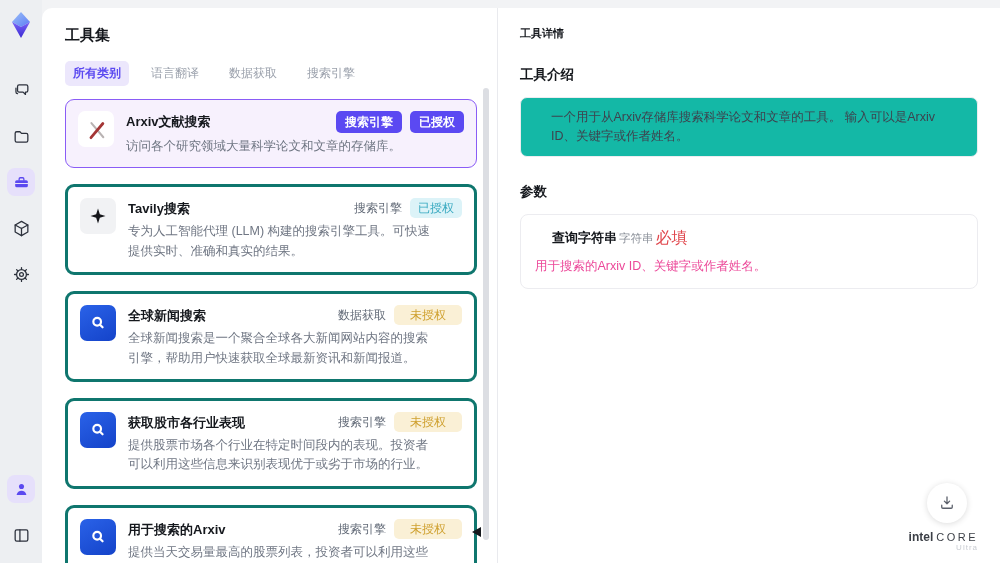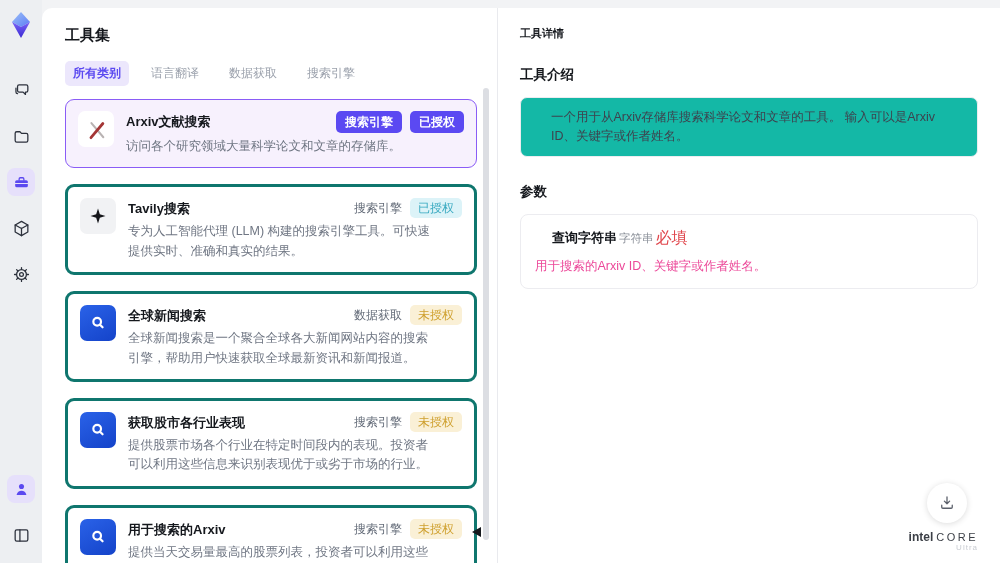--- a/index.html
+++ b/index.html
@@ -38,21 +38,21 @@
   .tool-icon.gray{background:#f1f2f4;}
   .tool-icon.blue{background:linear-gradient(150deg,#2a62e8,#1443c9);}
   .tool-body{flex:1;min-width:0;}
   .tool-head{display:flex;align-items:flex-start;justify-content:space-between;gap:8px;}
   .tool-name{font-size:13px;font-weight:bold;color:#15181d;padding-top:2px;white-space:nowrap;}
   .tool-badges{display:flex;align-items:center;gap:8px;white-space:nowrap;}
   .badge{font-size:12px;border-radius:5px;line-height:1;}
   .badge.solid{background:#5b49f2;color:#fff;padding:5px 9px;font-weight:bold;}
   .badge.plain{color:#636b78;padding:4px 0;}
   .badge.cyan{background:#dcf3f8;color:#38a9c0;padding:4px 8px;}
-  .badge.yellow{background:#faf0d6;color:#cfa02f;padding:4px 8px;}
+  .badge.yellow{background:#faf0d6;color:#cfa02f;padding:4px 16px;}
   .tool-desc{font-size:12.5px;line-height:1.55;color:#6f7683;margin-top:4px;max-width:306px;}
 
   
   .scroll-thumb{position:absolute;left:441px;top:88px;width:6px;height:452px;background:#dcdee3;border-radius:3px;cursor:pointer;}
   .cursor{position:absolute;left:430px;top:527px;width:0;height:0;border-top:5px solid transparent;
           border-bottom:5px solid transparent;border-right:9px solid #15181d;}
 
   .divider{position:absolute;left:455px;top:8px;bottom:0;width:1px;background:#e9eaee;}
 
   

